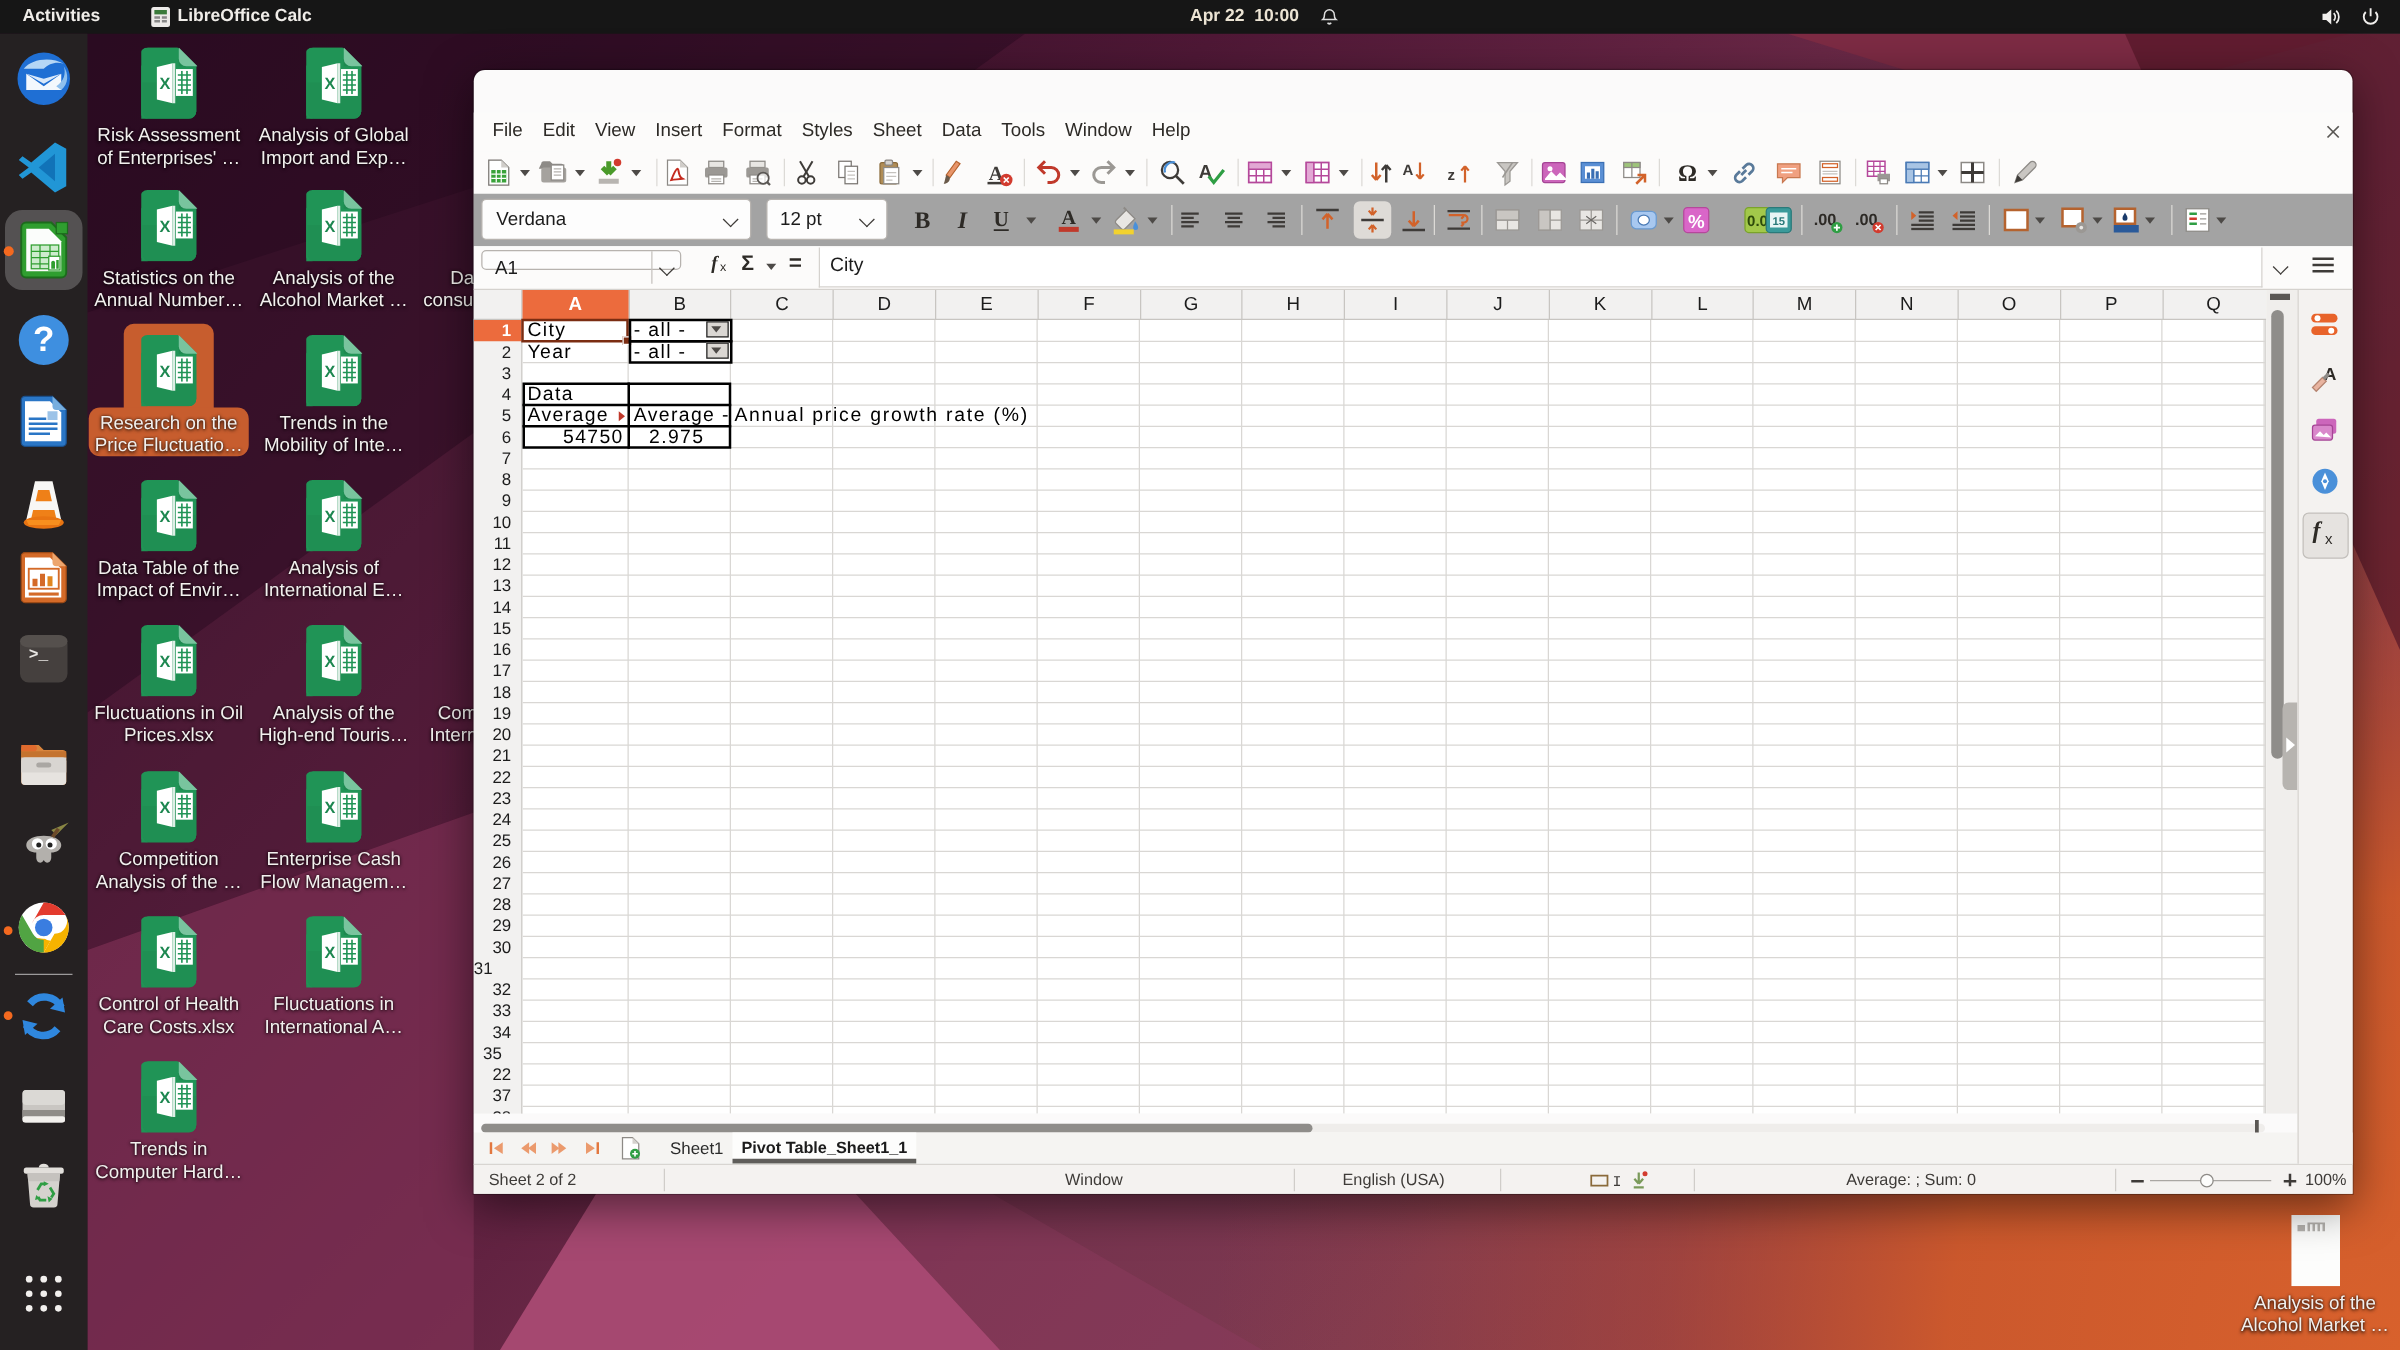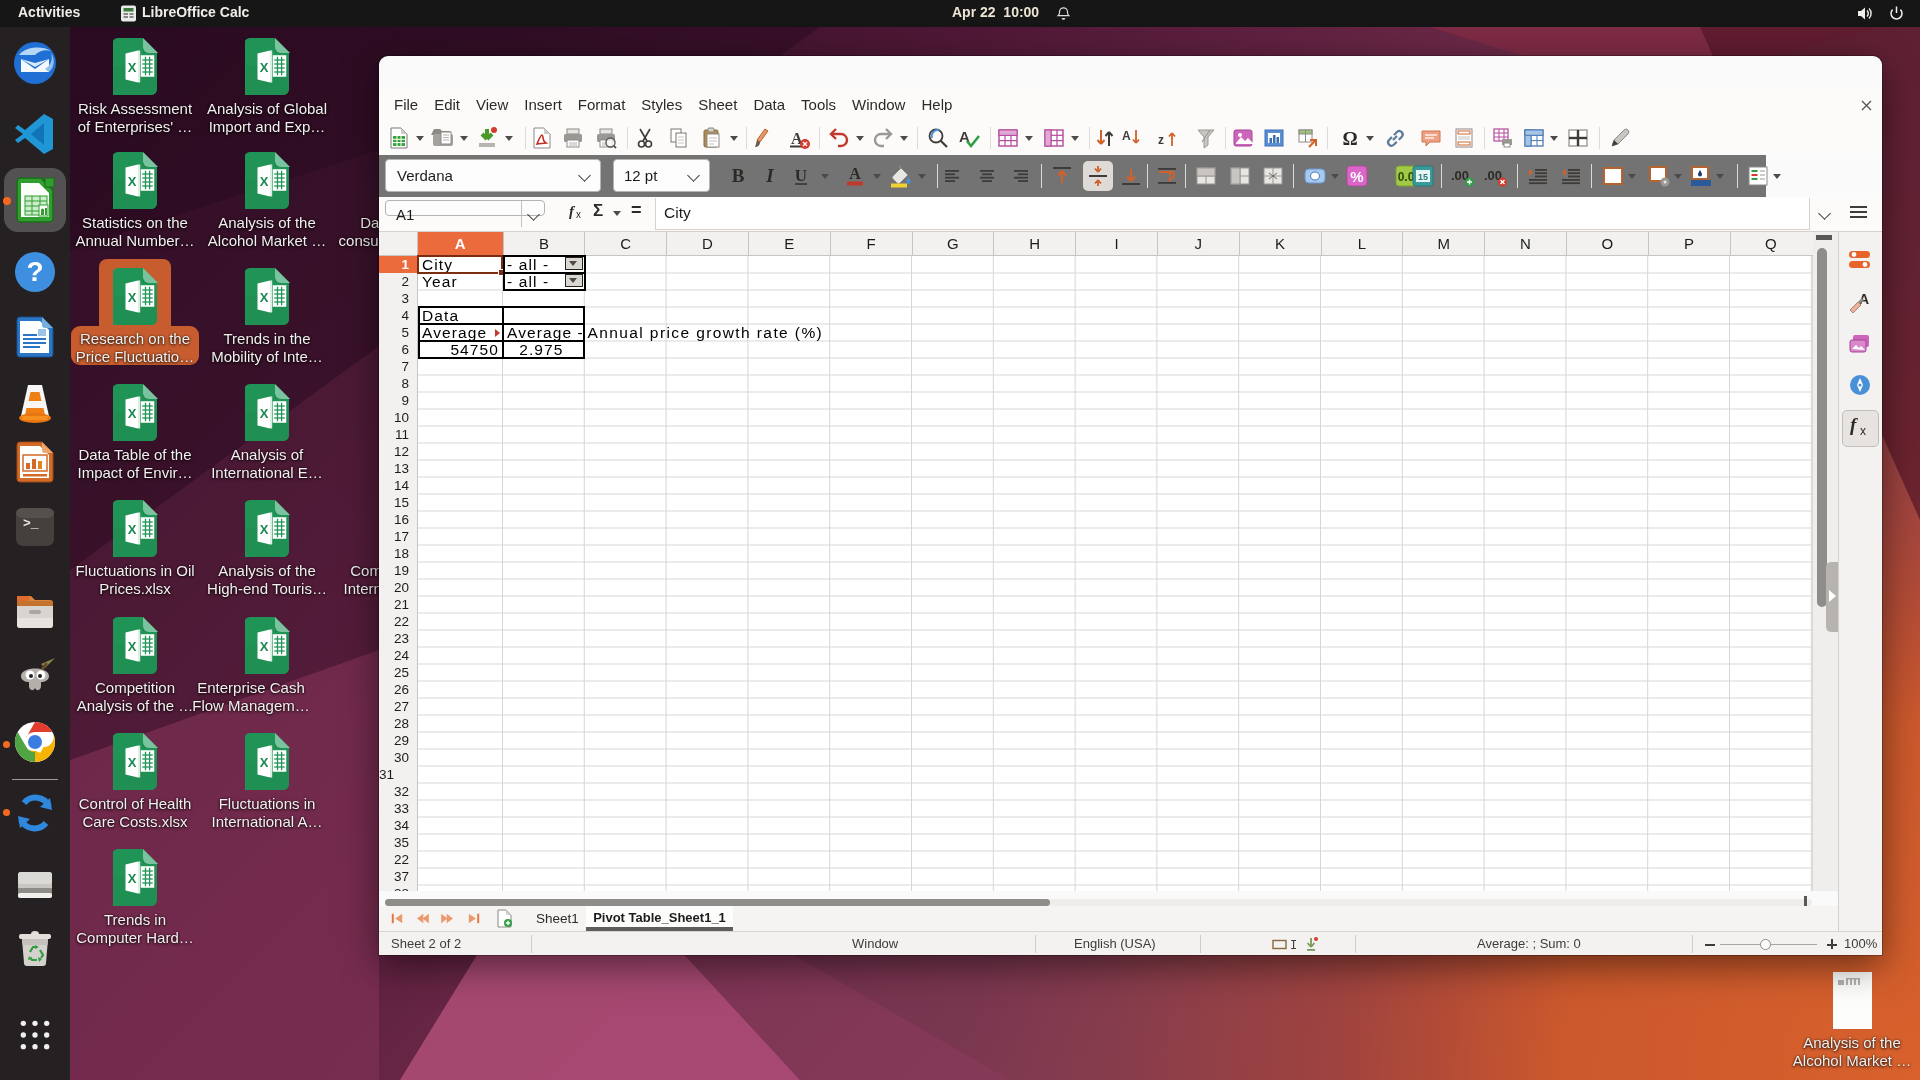--- a/index.html
+++ b/index.html
@@ -289,21 +289,21 @@
     <use href="#xlsx"></use>
   </svg>
 <div class="ab dklbl" style="left:192px;top:446px;width:150px">Analysis of<br>International E…</div>
 <svg class="ab" style="left:245px;top:500px" width="45" height="57" viewBox="0 0 45 57">
     <use href="#xlsx"></use>
   </svg>
 <div class="ab dklbl" style="left:192px;top:562px;width:150px">Analysis of the<br>High-end Touris…</div>
 <svg class="ab" style="left:245px;top:617px" width="45" height="57" viewBox="0 0 45 57">
     <use href="#xlsx"></use>
   </svg>
-<div class="ab dklbl" style="left:176px;top:679px;width:150px">Enterprise Cash<br>Flow Managem…</div>
+<div class="ab dklbl" style="left:192px;top:679px;width:150px">Enterprise Cash<br>Flow Managem…</div>
 <svg class="ab" style="left:245px;top:733px" width="45" height="57" viewBox="0 0 45 57">
     <use href="#xlsx"></use>
   </svg>
 <div class="ab dklbl" style="left:192px;top:795px;width:150px">Fluctuations in<br>International A…</div>
 <div class="ab dklbl" style="left:324px;top:214px;width:150px">Data on the<br>consumption of …</div>
 <div class="ab dklbl" style="left:324px;top:562px;width:150px">Comparison of<br>International A…</div>
 <svg class="ab" style="left:1833px;top:972px" width="39" height="57" viewBox="0 0 39 57">
     <rect width="39" height="57" fill="#fdfdfc"></rect>
     <g fill="#b5b2ae">
       <rect x="5" y="8" width="6" height="5"></rect>
@@ -565,21 +565,21 @@
           </g>
           <line x1="3" y1="12" x2="21" y2="12" stroke="#3e3b38" stroke-width="2.4"></line>
           <line x1="12" y1="4" x2="12" y2="20" stroke="#3e3b38" stroke-width="2.4"></line>
         </svg></div>
       <div class="sep" style="left:1220px;top:6px;height:22px"></div>
       <div class="ab" style="left:1229px;top:5px"><svg width="24" height="24" viewBox="0 0 24 24">
           <path d="M4 20 l2 -6 10 -10 a2.8 2.8 0 0 1 4 4 l-10 10 z" fill="#c9c6c2" stroke="#8d8a86"></path>
           <path d="M4 20 l2 -6 4 4 z" fill="#3e3b38"></path>
         </svg></div>
     </div>
-    <div class="ab" style="left:0;top:99px;width:1387px;height:42px;background:#737373">
+    <div class="ab" style="left:0;top:99px;width:1503px;height:42px;background:#a3a3a3">
       <div class="combo" style="left:6px;top:4px;width:216px;height:33px">
         <span class="ab" style="left:11px;top:7px;font-size:15px;color:#1c1c1c">Verdana</span>
         <div class="chev" style="left:194px;top:11px"></div>
       </div>
       <div class="combo" style="left:234px;top:4px;width:97px;height:33px">
         <span class="ab" style="left:10px;top:7px;font-size:15px;color:#1c1c1c">12 pt</span>
         <div class="chev" style="left:75px;top:11px"></div>
       </div>
       <div class="ab" style="left:704px;top:6px;width:30px;height:30px;border-radius:5px;background:#dedbd7"></div>
       <div class="ab" style="left:346px;top:8px"><svg width="26" height="26" viewBox="0 0 26 26">
@@ -812,21 +812,21 @@
       <div class="ab" style="left:0;top:408.0px;width:30px;height:17px;font-size:13.5px;color:#1c1c1c;text-align:right;line-height:17px;border-bottom:1px solid rgba(0,0,0,0)">25</div>
       <div class="ab" style="left:0;top:425.0px;width:30px;height:17px;font-size:13.5px;color:#1c1c1c;text-align:right;line-height:17px;border-bottom:1px solid rgba(0,0,0,0)">26</div>
       <div class="ab" style="left:0;top:442.0px;width:30px;height:17px;font-size:13.5px;color:#1c1c1c;text-align:right;line-height:17px;border-bottom:1px solid rgba(0,0,0,0)">27</div>
       <div class="ab" style="left:0;top:459.0px;width:30px;height:17px;font-size:13.5px;color:#1c1c1c;text-align:right;line-height:17px;border-bottom:1px solid rgba(0,0,0,0)">28</div>
       <div class="ab" style="left:0;top:476.0px;width:30px;height:17px;font-size:13.5px;color:#1c1c1c;text-align:right;line-height:17px;border-bottom:1px solid rgba(0,0,0,0)">29</div>
       <div class="ab" style="left:0;top:493.0px;width:30px;height:17px;font-size:13.5px;color:#1c1c1c;text-align:right;line-height:17px;border-bottom:1px solid rgba(0,0,0,0)">30</div>
       <div class="ab" style="left:0;top:510.0px;width:30px;height:17px;font-size:13.5px;color:#1c1c1c;text-align:left;line-height:17px;border-bottom:1px solid rgba(0,0,0,0)">31</div>
       <div class="ab" style="left:0;top:527.0px;width:30px;height:17px;font-size:13.5px;color:#1c1c1c;text-align:right;line-height:17px;border-bottom:1px solid rgba(0,0,0,0)">32</div>
       <div class="ab" style="left:0;top:544.0px;width:30px;height:17px;font-size:13.5px;color:#1c1c1c;text-align:right;line-height:17px;border-bottom:1px solid rgba(0,0,0,0)">33</div>
       <div class="ab" style="left:0;top:561.0px;width:30px;height:17px;font-size:13.5px;color:#1c1c1c;text-align:right;line-height:17px;border-bottom:1px solid rgba(0,0,0,0)">34</div>
-      <div class="ab" style="left:0;top:578.0px;width:30px;height:17px;font-size:13.5px;color:#1c1c1c;text-align:right;line-height:17px;border-bottom:1px solid rgba(0,0,0,0)">35</div>
+      <div class="ab" style="left:0;top:578.0px;width:30px;height:17px;font-size:13.5px;color:#1c1c1c;text-align:center;line-height:17px;border-bottom:1px solid rgba(0,0,0,0)">35</div>
       <div class="ab" style="left:0;top:595.0px;width:30px;height:17px;font-size:13.5px;color:#1c1c1c;text-align:right;line-height:17px;border-bottom:1px solid rgba(0,0,0,0)">22</div>
       <div class="ab" style="left:0;top:612.0px;width:30px;height:17px;font-size:13.5px;color:#1c1c1c;text-align:right;line-height:17px;border-bottom:1px solid rgba(0,0,0,0)">37</div>
       <div class="ab" style="left:0;top:629.0px;width:30px;height:17px;font-size:13.5px;color:#1c1c1c;text-align:right;line-height:17px;border-bottom:1px solid rgba(0,0,0,0)">38</div>
     </div>
     <svg class="ab" style="left:39px;top:200px" width="1395.0" height="635" viewBox="0 0 1395.0 635">
       <rect width="1395.0" height="635" fill="#ffffff"></rect>
       <line x1="84.5" y1="0" x2="84.5" y2="635" stroke="#d9d7d4" stroke-width="1"></line>
       <line x1="166.3" y1="0" x2="166.3" y2="635" stroke="#d9d7d4" stroke-width="1"></line>
       <line x1="248.10000000000002" y1="0" x2="248.10000000000002" y2="635" stroke="#d9d7d4" stroke-width="1"></line>
       <line x1="329.9" y1="0" x2="329.9" y2="635" stroke="#d9d7d4" stroke-width="1"></line>

